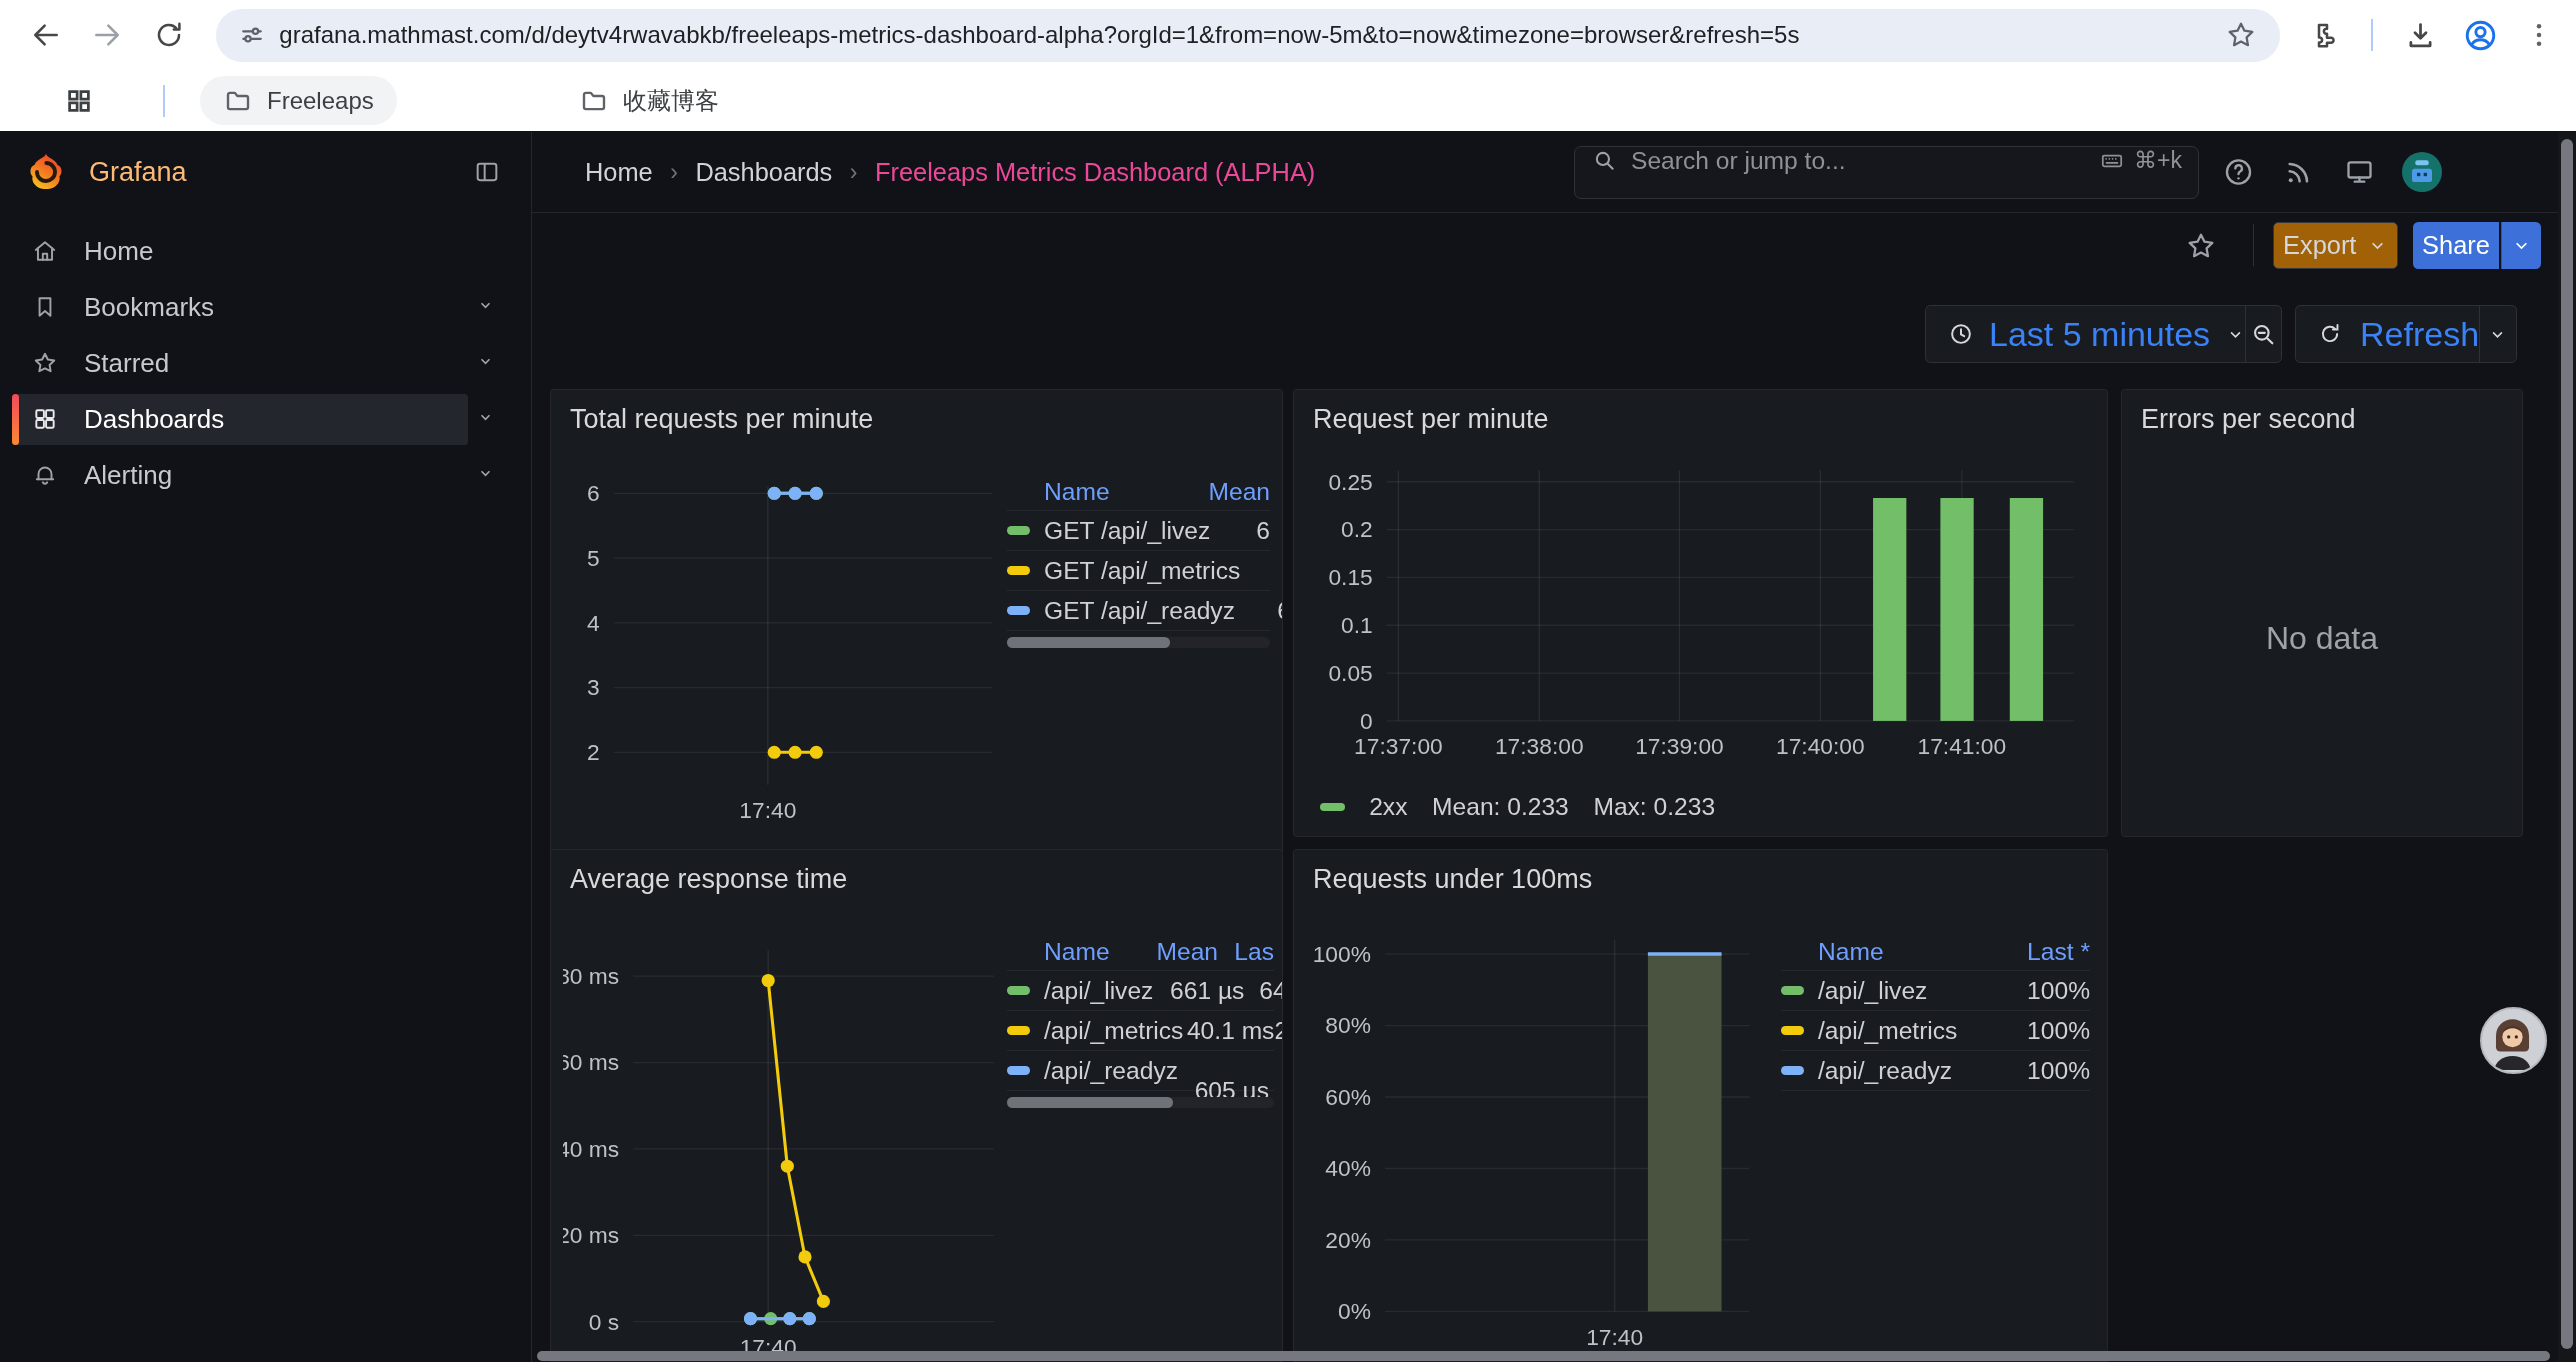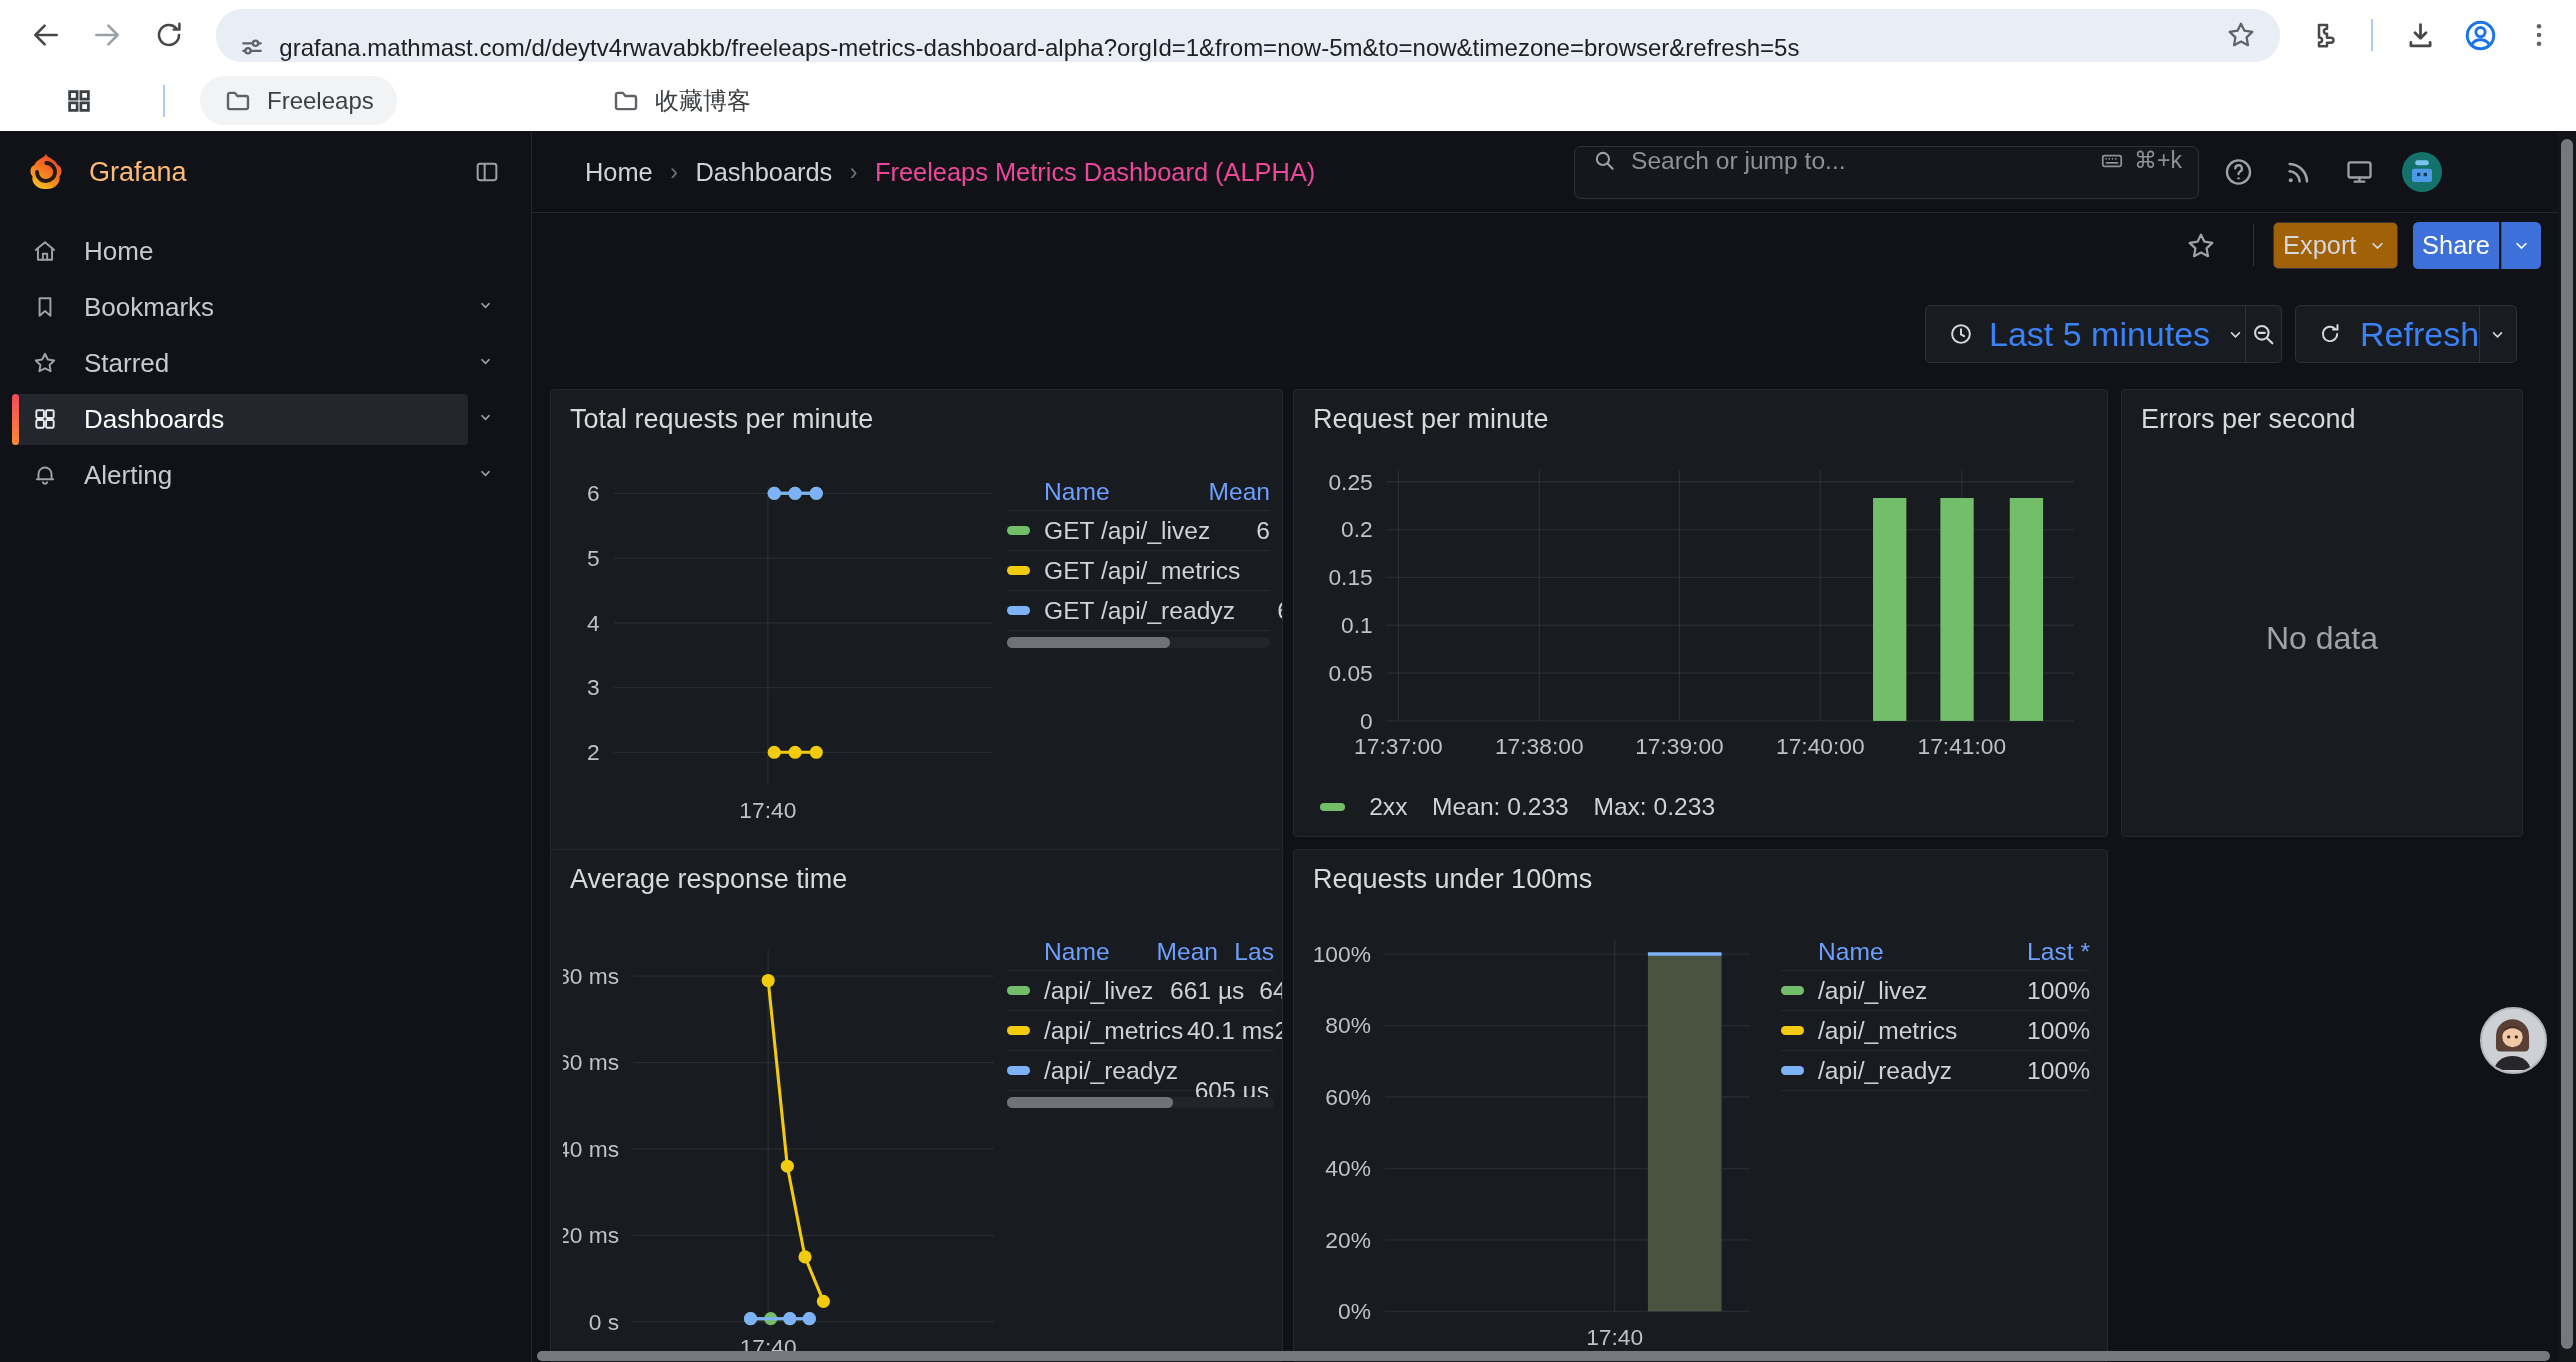--- a/index.html
+++ b/index.html
@@ -4,21 +4,21 @@
 <style>
   *{box-sizing:border-box;margin:0;padding:0}
   html,body{width:2576px;height:1363px;overflow:hidden}
   body{position:relative;background:#111217;font-family:"Liberation Sans",sans-serif;-webkit-font-smoothing:antialiased}
   .abs{position:absolute}
   svg.ic{display:block}
 
   
   .browser-bar{position:absolute;left:0;top:0;width:2576px;height:70px;background:#ffffff}
   .nav-btn{position:absolute;top:10.5px;width:49px;height:49px;display:flex;align-items:center;justify-content:center;border-radius:50%}
-  .omnibox{position:absolute;left:216px;top:8.8px;width:2064px;height:53px;background:#E9EEF6;border-radius:26px;display:flex;align-items:flex-end}
+  .omnibox{position:absolute;left:216px;top:8.8px;width:2064px;height:53px;background:#E9EEF6;border-radius:26px;display:flex;align-items:center}
   .omnibox .url{font-size:24px;color:#202124;white-space:nowrap;overflow:hidden;flex:1 1 auto;margin-left:12.3px}
   .omni-star{position:absolute;right:23px;top:50%;transform:translateY(-50%)}
   .chrome-right{position:absolute;top:0;height:70px;display:flex;align-items:center}
   .vdiv-lite{width:1.8px;height:32px;background:#C9CDD2}
 
   .bookmarks-bar{position:absolute;left:0;top:70px;width:2576px;height:61px;background:#ffffff}
   .bm-chip{position:absolute;top:6.1px;height:49px;display:flex;align-items:center;border-radius:24.6px;padding:0 23px}
   .bm-chip .lbl{font-size:24px;color:#3C4043;margin-left:14px;white-space:nowrap}
 
   
@@ -162,21 +162,21 @@
         <rect x="13.5" y="13.5" width="6" height="6"></rect>
       </svg>
   </div>
   <div class="abs" style="left:163px;top:15px;width:1.8px;height:32px;background:#AECBFA"></div>
   <div class="bm-chip" style="left:200px;background:#F1F3F4">
     <svg class="ic" width="30" height="30" viewBox="0 0 24 24" fill="none" stroke="#5F6368" stroke-width="1.9" stroke-linejoin="round">
         <path d="M4 7a1.5 1.5 0 0 1 1.5-1.5h4L11.5 8h7A1.5 1.5 0 0 1 20 9.5V17a1.5 1.5 0 0 1-1.5 1.5h-13A1.5 1.5 0 0 1 4 17V7z"></path>
       </svg>
     <span class="lbl">Freeleaps</span>
   </div>
-  <div class="bm-chip" style="left:588px">
+  <div class="bm-chip" style="left:556px">
     <svg class="ic" width="30" height="30" viewBox="0 0 24 24" fill="none" stroke="#5F6368" stroke-width="1.9" stroke-linejoin="round">
         <path d="M4 7a1.5 1.5 0 0 1 1.5-1.5h4L11.5 8h7A1.5 1.5 0 0 1 20 9.5V17a1.5 1.5 0 0 1-1.5 1.5h-13A1.5 1.5 0 0 1 4 17V7z"></path>
       </svg>
     <span class="lbl">收藏博客</span>
   </div>
 </div>
 
 <div class="gf-header">
   <div class="gf-left">
     <svg class="ic" style="margin-left:26px" width="40" height="40" viewBox="0 0 24 24">

